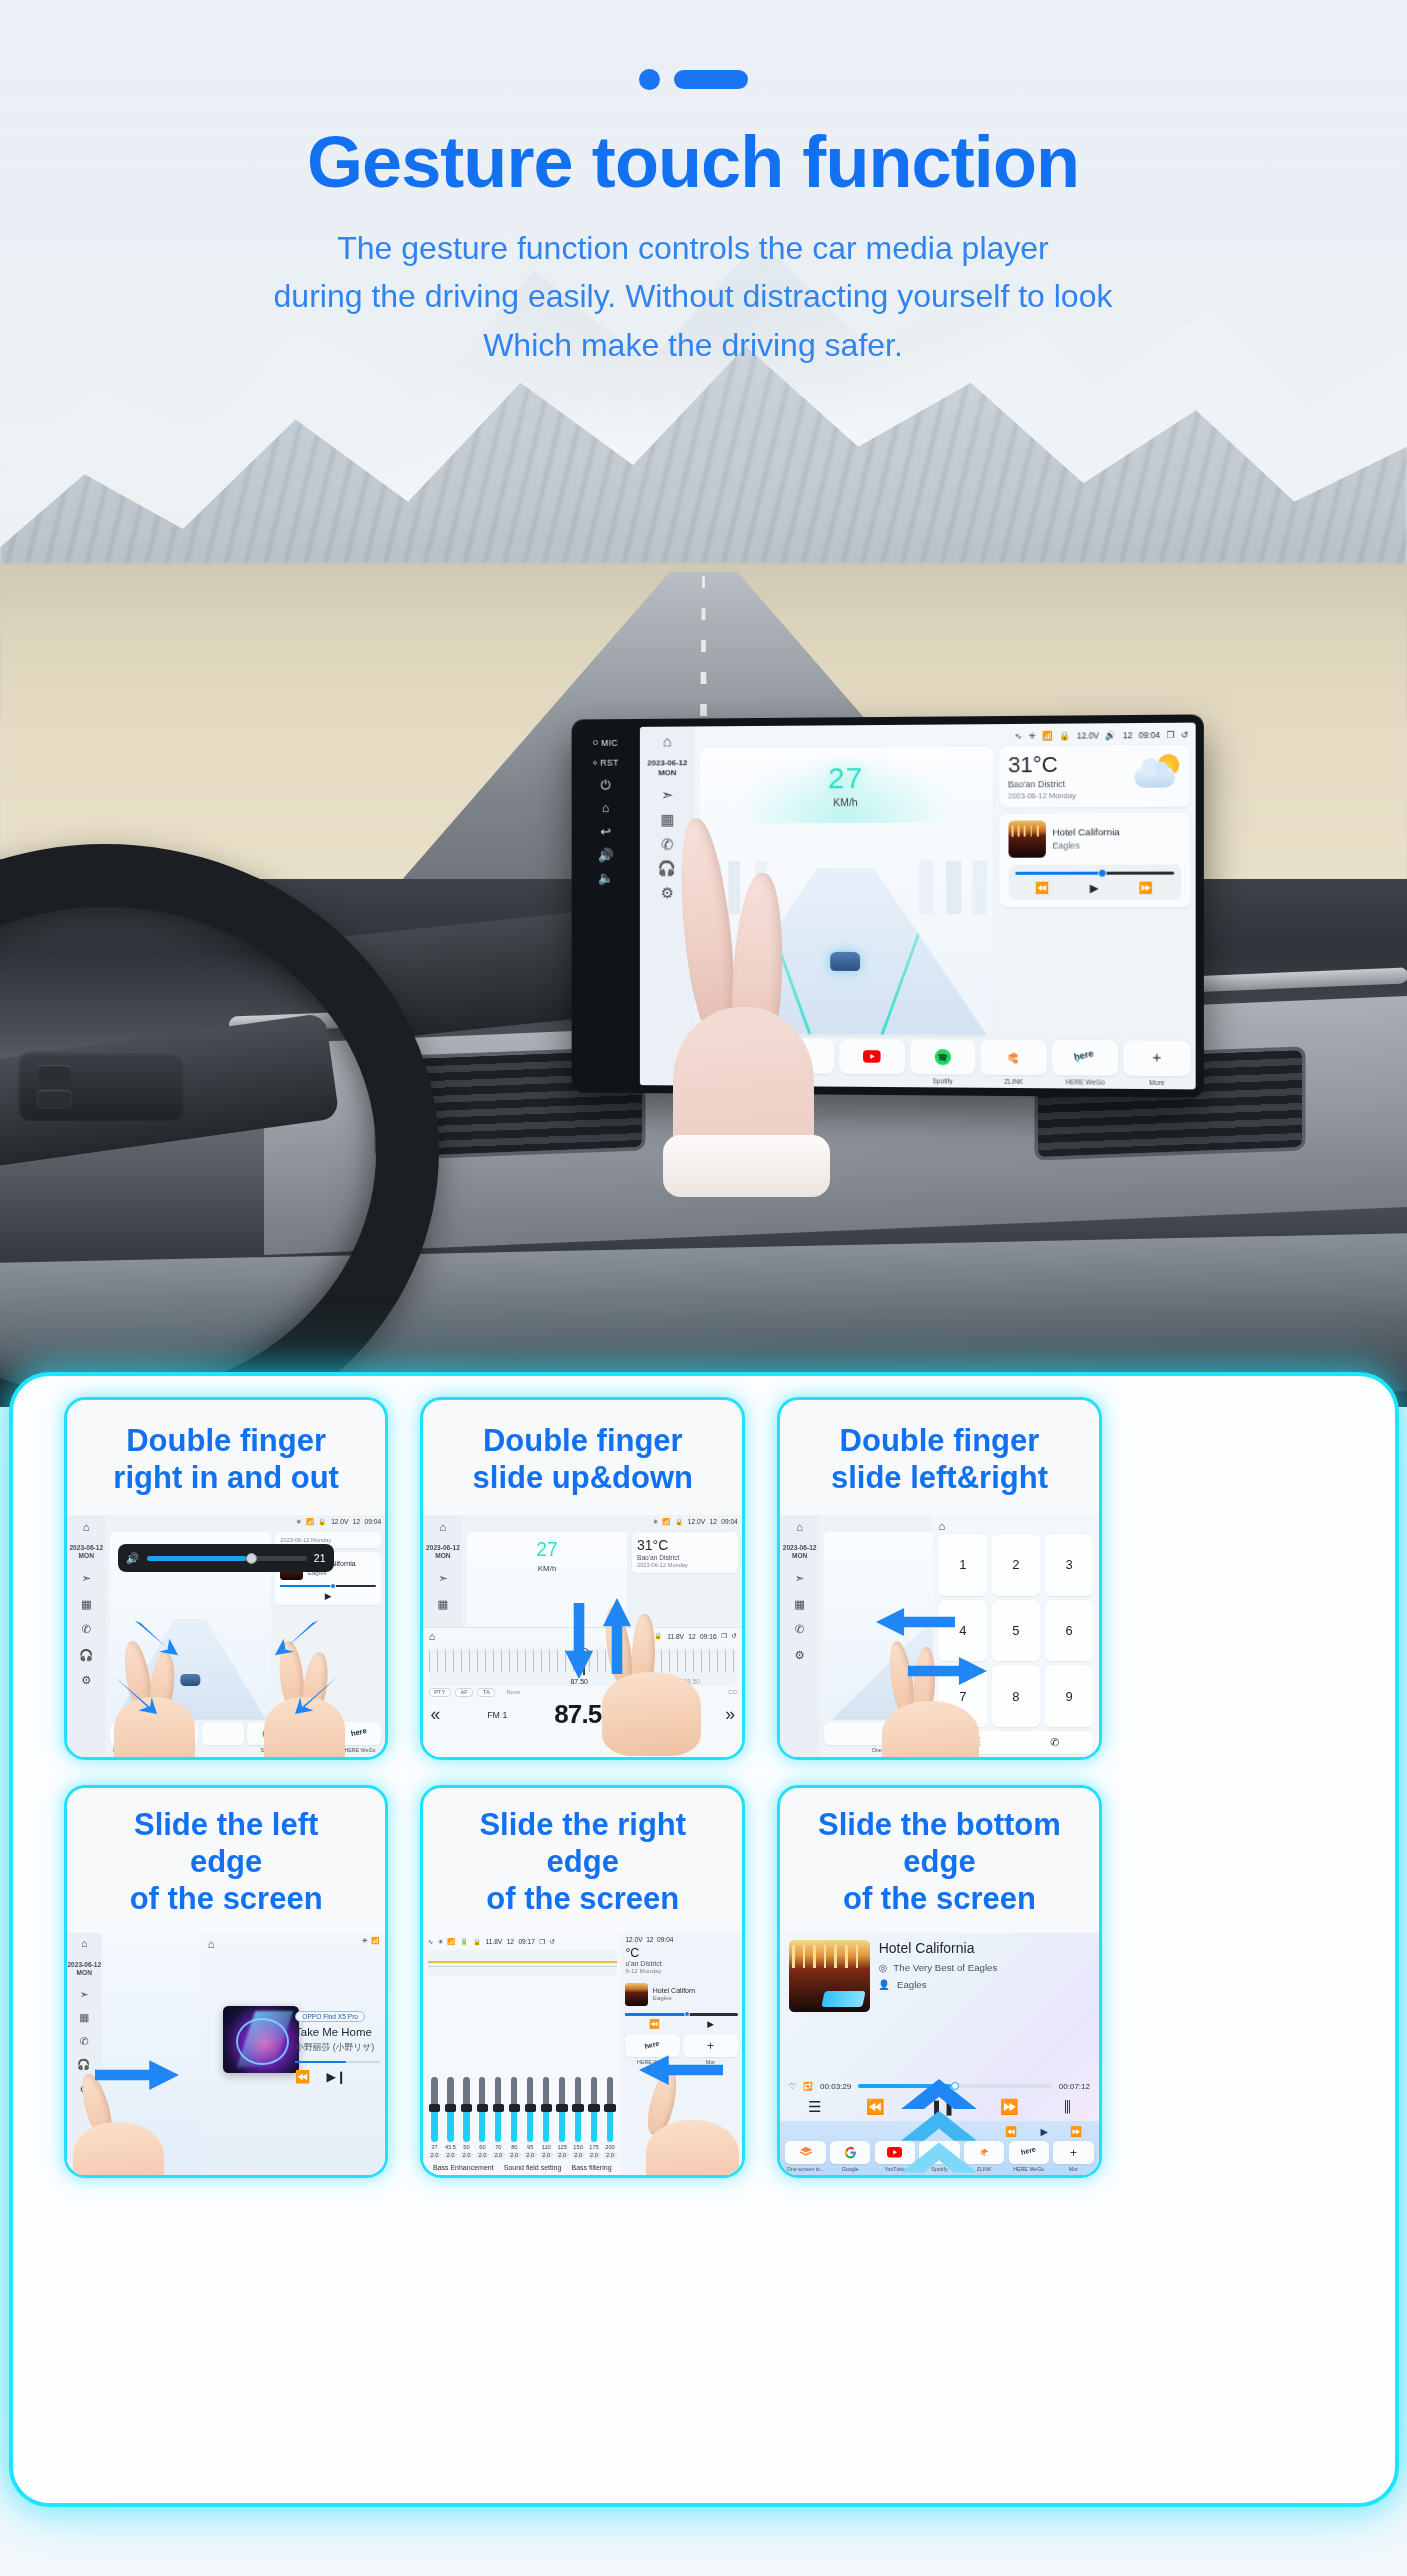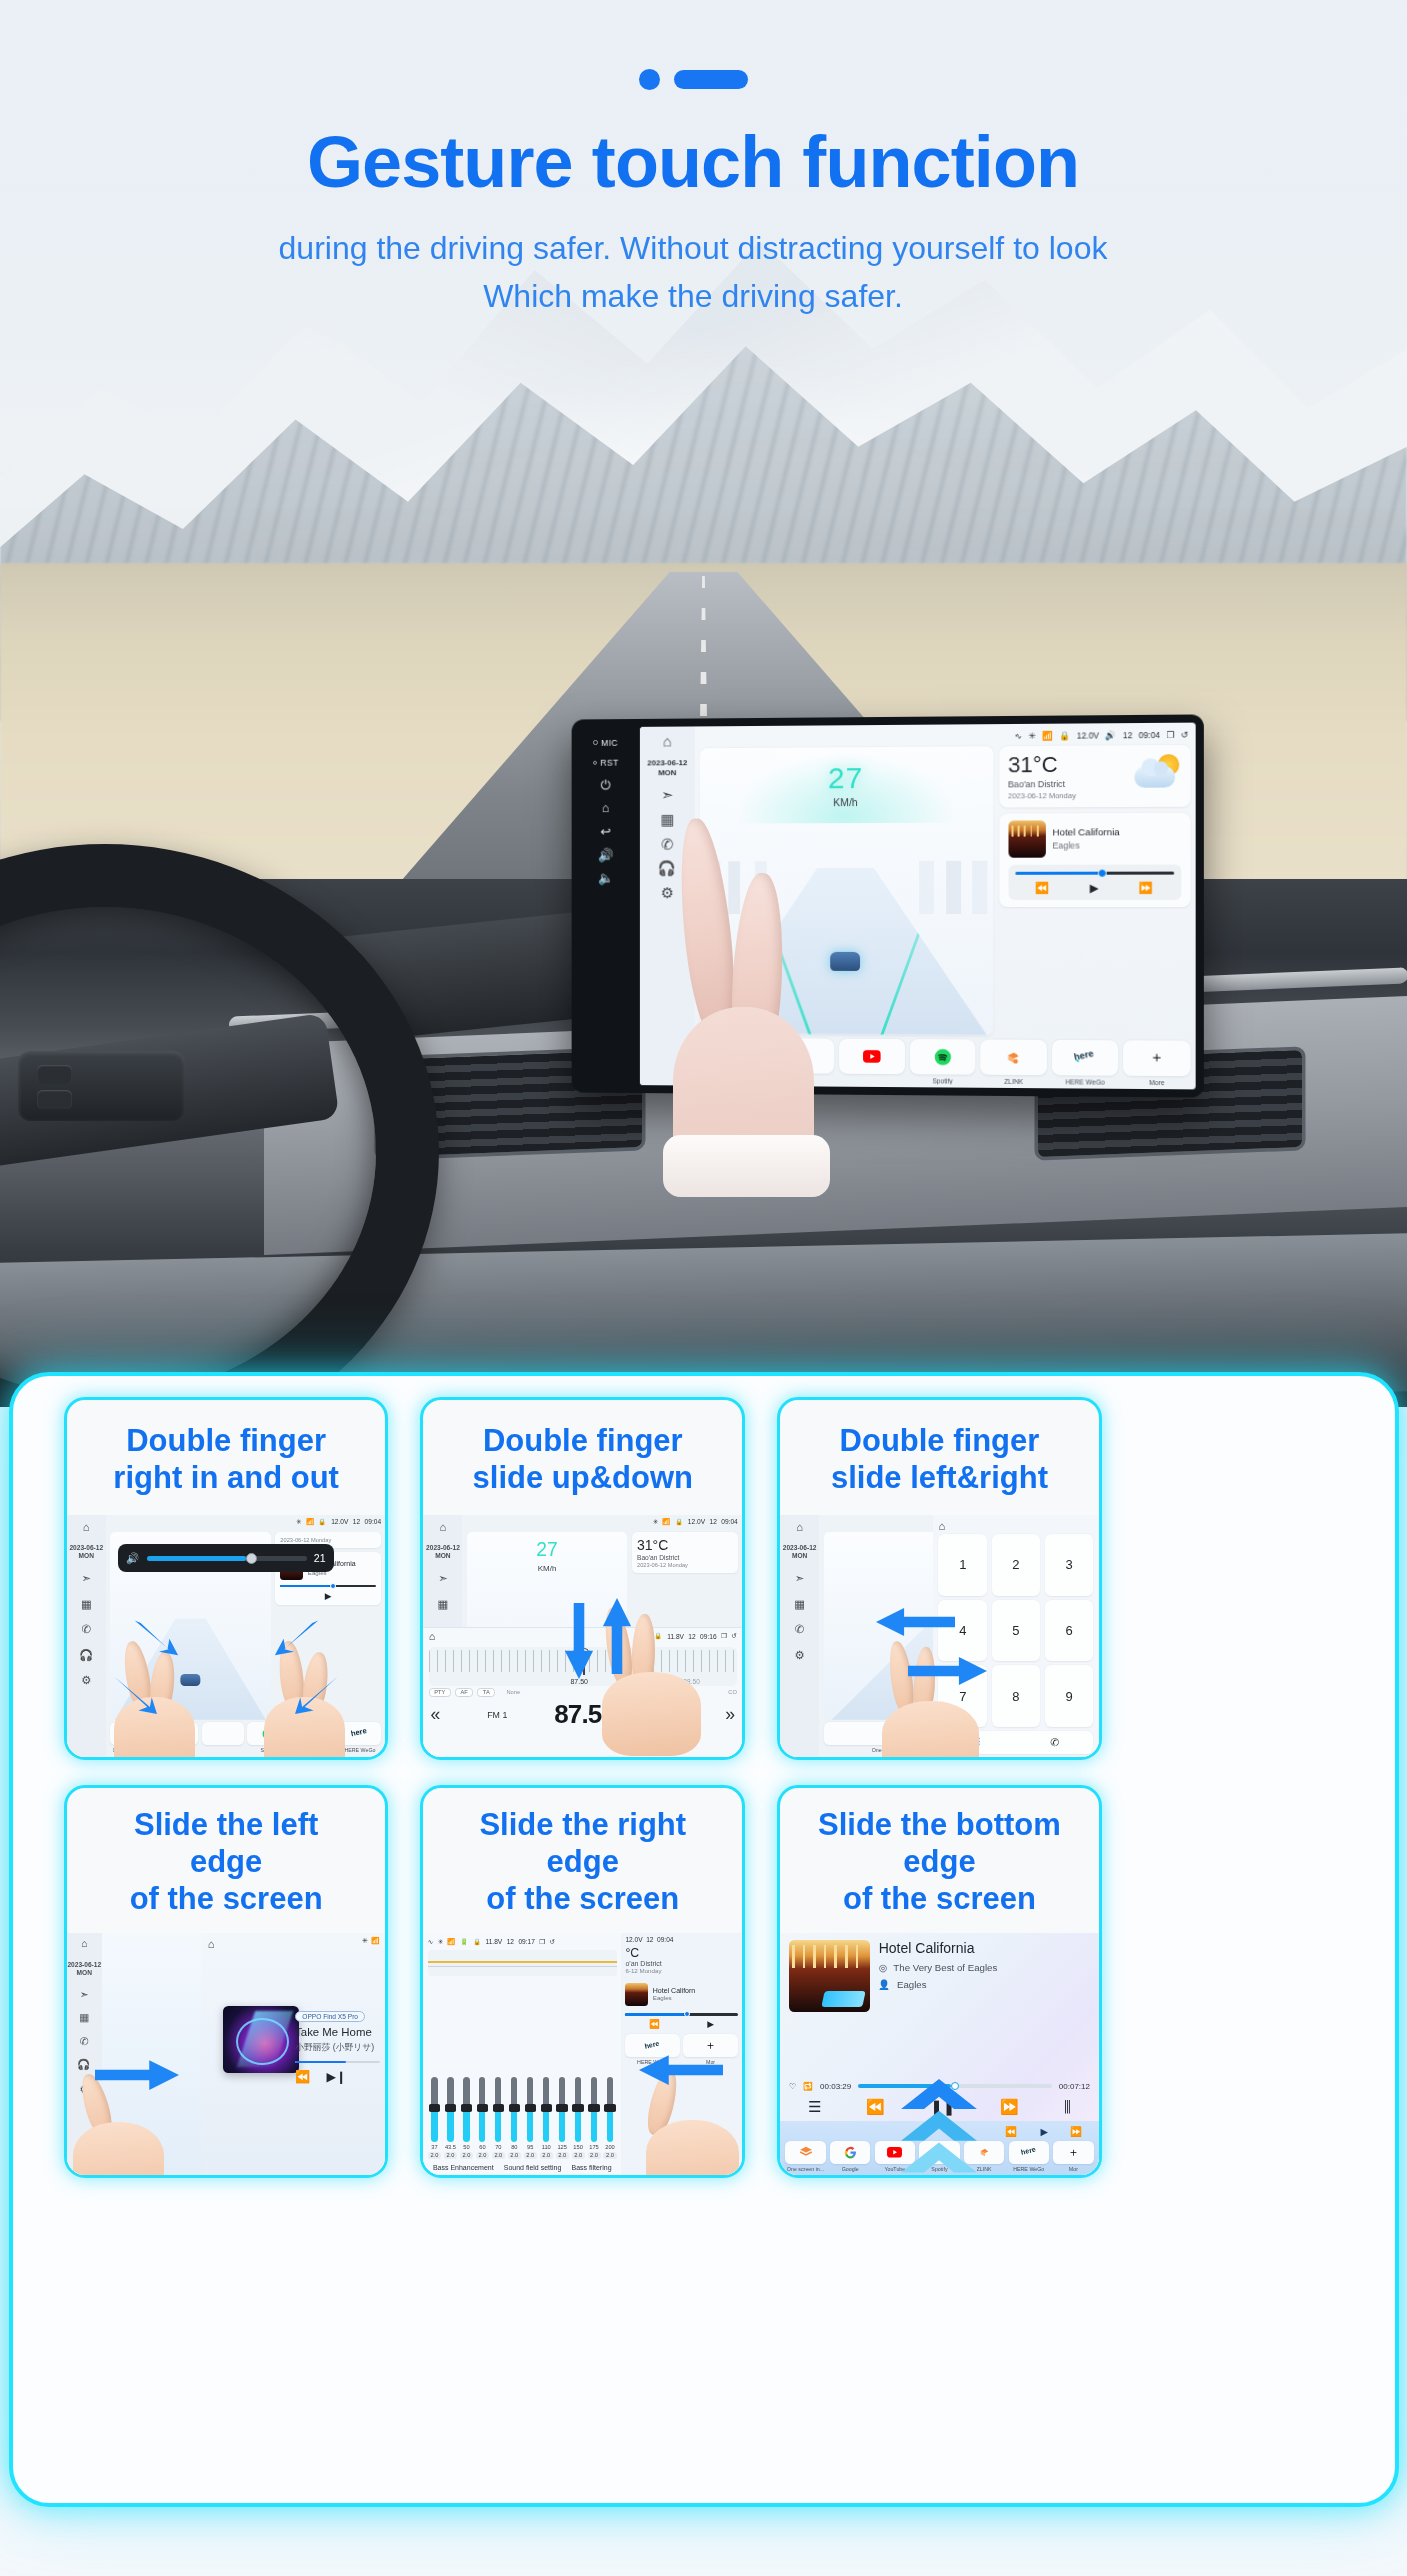--- a/index.html
+++ b/index.html
@@ -508,21 +508,22 @@
   <div class="wheel-btns"></div>
 </div>
 
 <div class="head-wrap">
   <div class="pill-row">
     <span class="pill-dot"></span>
     <span class="pill-bar"></span>
   </div>
   <div class="h1">Gesture touch function</div>
   <div class="sub">
-    <div>during the driving safer. Without distracting yourself to look</div>
+    <div>The gesture function controls the car media player</div>
+    <div>during the driving easily. Without distracting yourself to look</div>
     <div>Which make the driving safer.</div>
   </div>
 </div>
 
 <div class="unit">
   <div class="unit-bezel">
     <div class="bz-lbl">
       <span class="bz-dot"></span>
       <span>MIC</span>
     </div>

